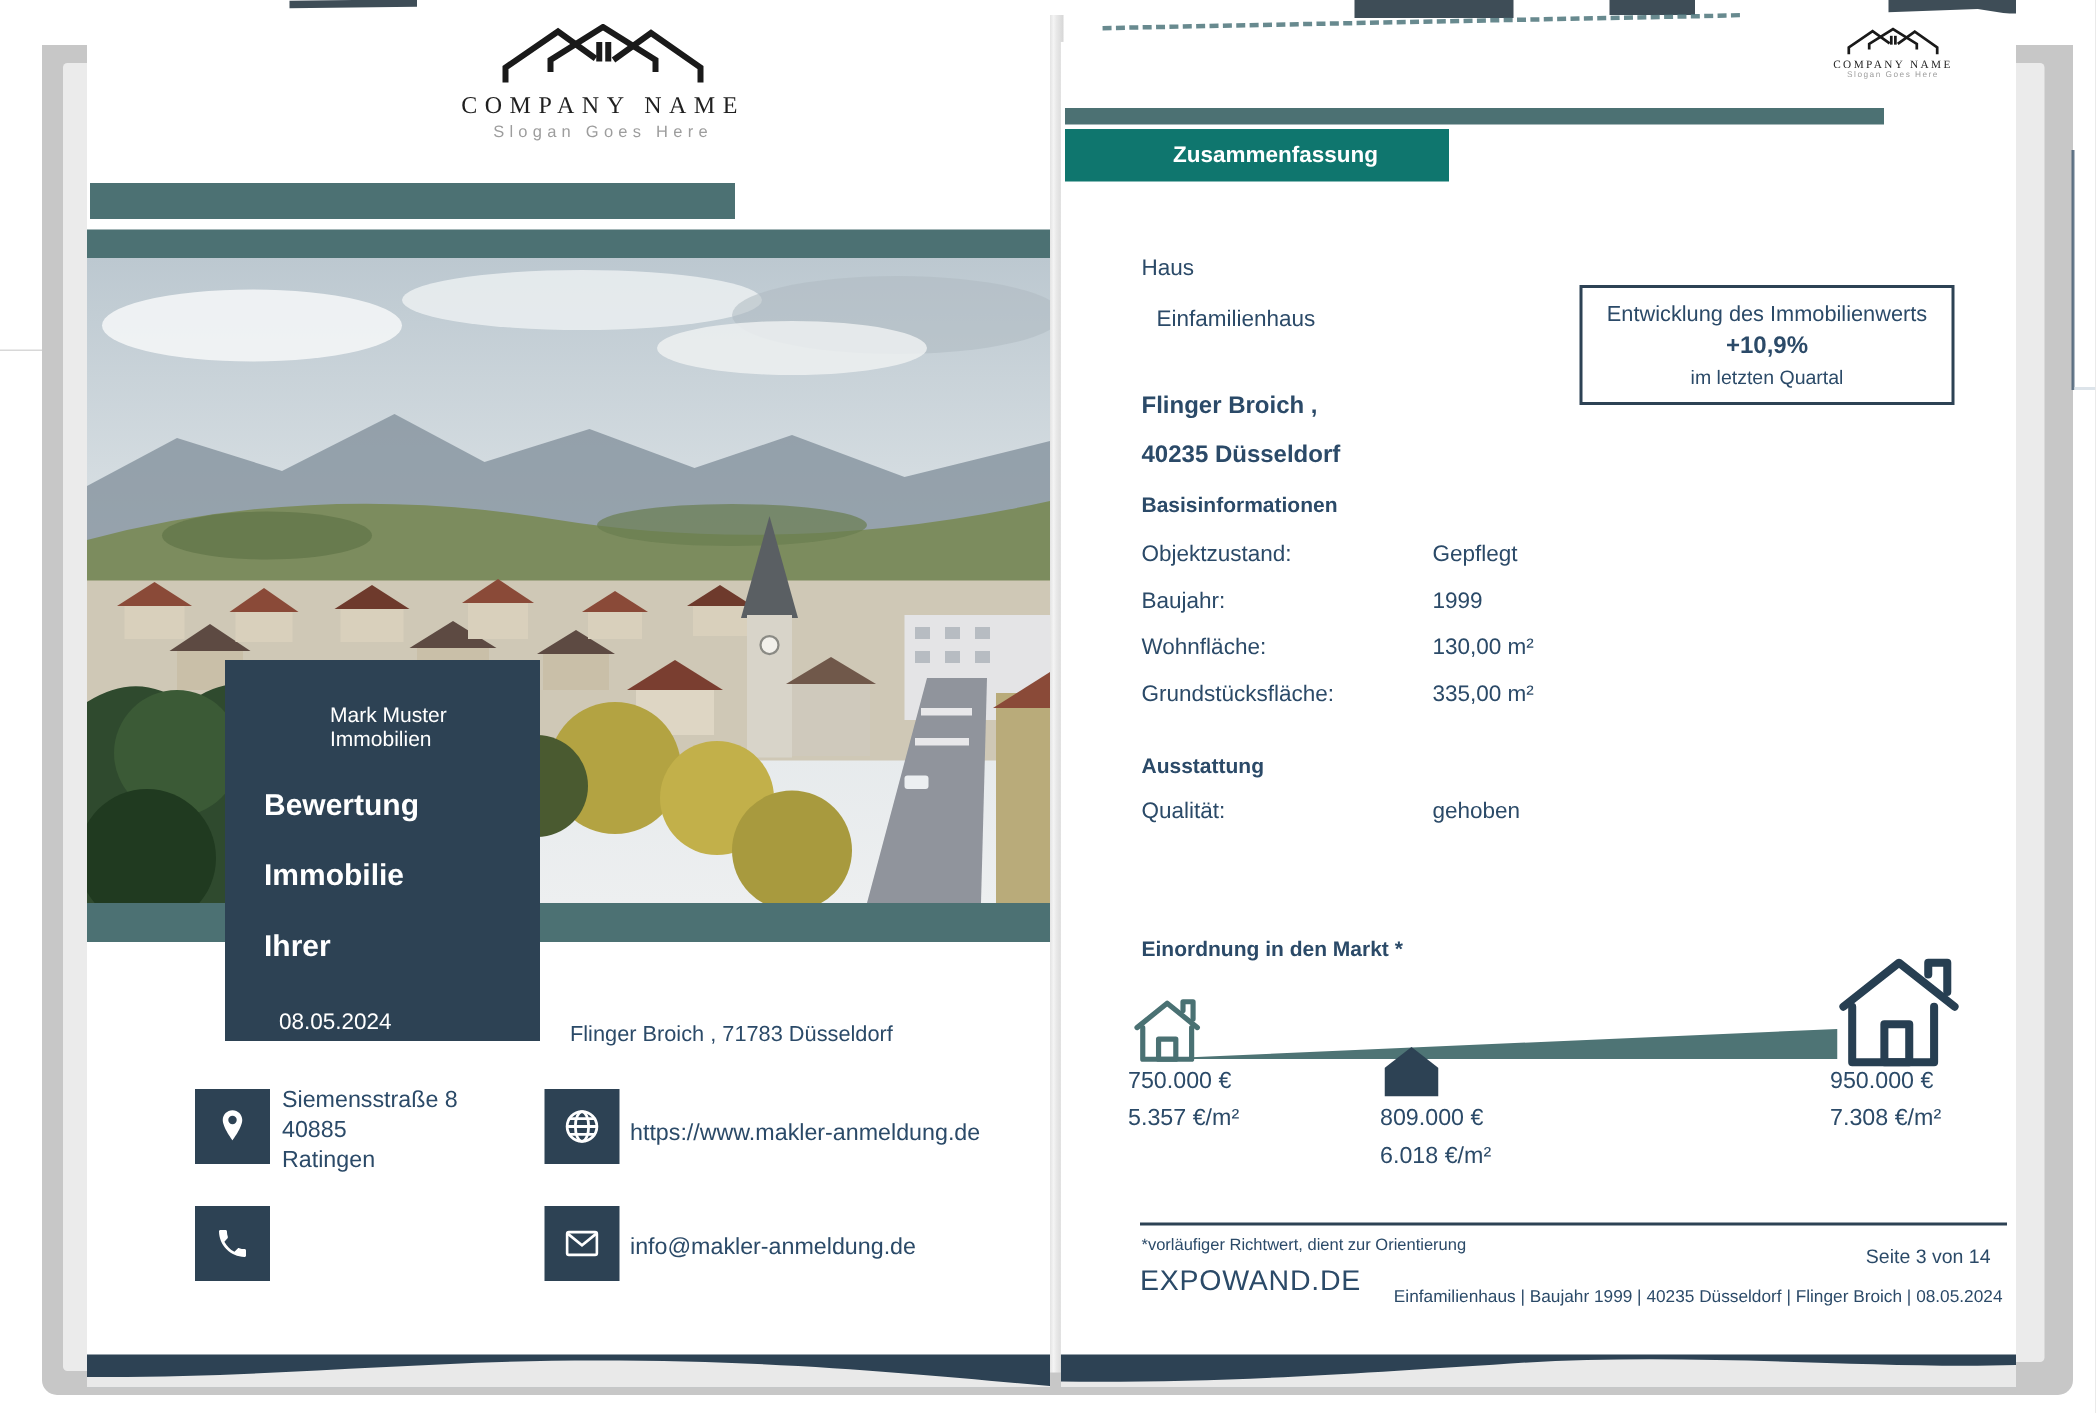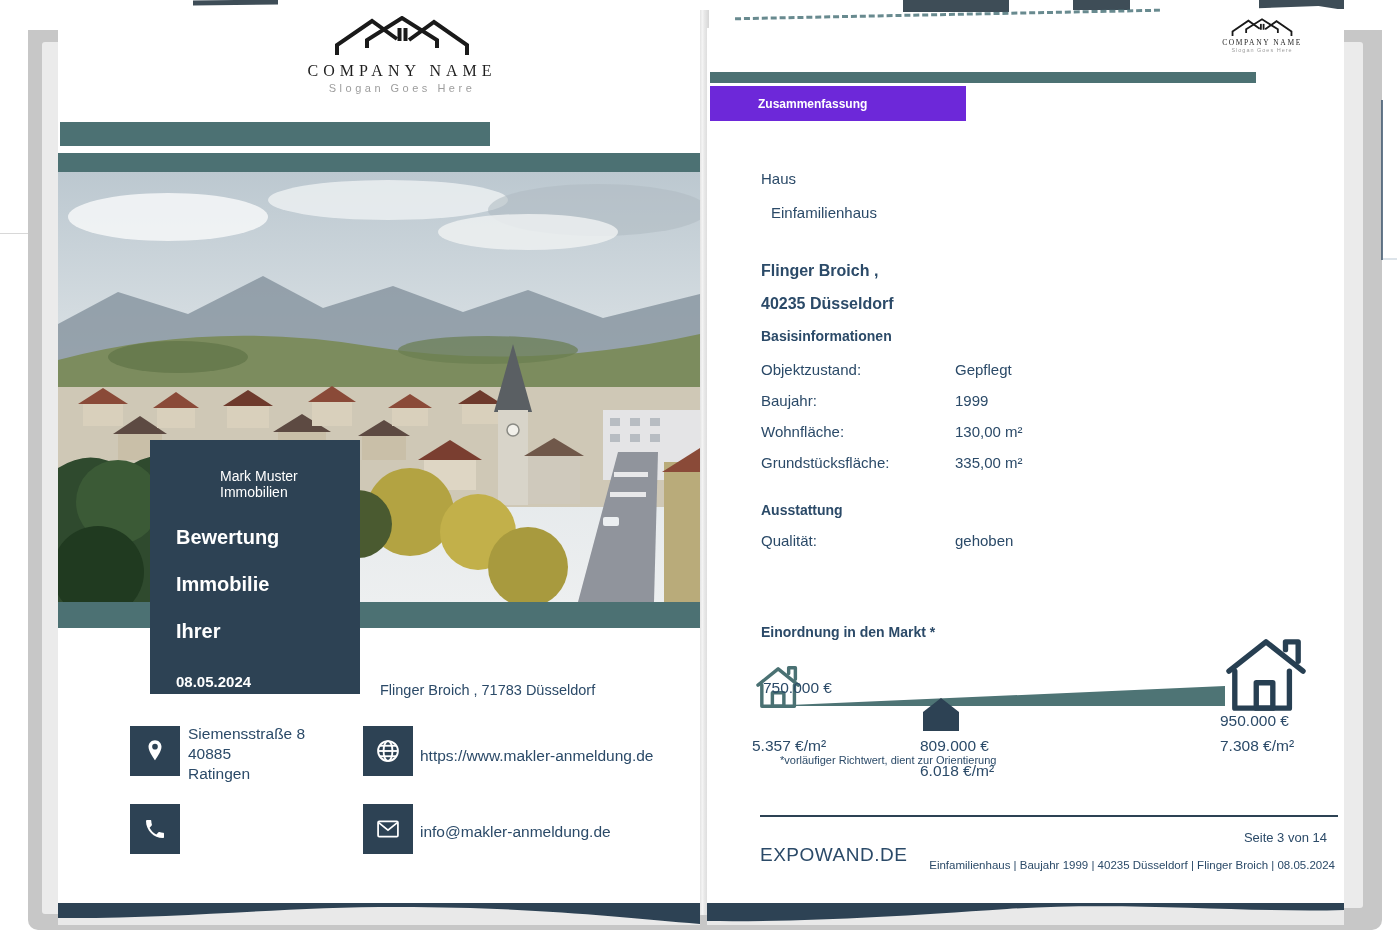--- a/index.html
+++ b/index.html
@@ -48,47 +48,47 @@
   .tealbar { position:absolute; background:#4c7173; }
   .bar-1 { left:2px;  top:114px; width:430px; height:24px; }
   .bar-2 { left:0;    top:145px; width:642px; height:19px; }
   .cover-photo { position:absolute; left:0; top:164px; width:642px; height:430px; }
   .teal-band { left:0; top:594px; width:642px; height:26px; }
 
   .title-card { position:absolute; left:92px; top:432px; width:210px; height:254px;
                 background:#2d4254; color:#ffffff; padding:28px 20px 0 26px; }
   .agency { font-size:14px;margin-left:44px; }
   .cover-title { margin-top:14px; font-size:20px; font-weight:bold; line-height:47px; }
-  .cover-date { margin-top:18px; font-size:15px; font-weight:bold; }
+  .cover-date { margin-top:18px; font-size:15px; font-weight:normal;margin-left:10px; }
 
   .cover-caption { position:absolute; left:322px; top:674px; font-size:14.5px; color:#2b4a68; }
 
   .contact-icon { position:absolute; width:50px; height:50px; background:#2d4254;
                   display:flex; align-items:center; justify-content:center; }
   .contact-text { position:absolute; color:#2b4a68; font-size:15.5px; line-height:20px; }
 
   
   .bar-r { left:3px; top:66px; width:546px; height:11px; }
   .section-box { position:absolute; left:3px; top:80px; width:256px; height:35px;
-                 background:#6d28d9; color:#ffffff; font-size:12px; font-weight:bold;
-                 display:flex; align-items:center; padding-left:48px; }
+                 background:#0f766e; color:#ffffff; font-size:15px; font-weight:bold;
+                 display:flex; align-items:center; padding-left:72px; }
   .rp-text { position:absolute; color:#2b4a68; font-size:15px; }
   .rp-bold { font-weight:bold; font-size:16px; }
   .rp-heading { font-weight:bold; font-size:14px; }
   .value-box { position:absolute; left:346px; top:184px; width:250px; height:80px;
                border:2.5px solid #2d4254; color:#2b4a68; text-align:center;
                display:flex; flex-direction:column; justify-content:center; gap:4px; }
   .value-box .vb-title { font-size:14.5px; }
   .value-box .vb-value { font-size:16px; font-weight:bold; }
   .value-box .vb-caption { font-size:13px; }
   .kv-label { left:54px; }
   .kv-value { left:248px; }
   .market-wedge { position:absolute; left:60px; top:672px; width:458px; height:30px; }
   .market-label { position:absolute; color:#2b4a68; font-size:15.5px; }
-  .footnote { position:absolute; left:54px; top:748px; font-size:11px; color:#2b4a68;margin-left:19px; }
+  .footnote { position:absolute; left:54px; top:818px; font-size:11px; color:#2b4a68; }
   .divider { position:absolute; left:53px; top:809px; width:578px; height:2px; background:#2d4254; }
   .page-indicator { position:absolute; left:420px; top:824px; width:200px; text-align:right;
                     font-size:13px; color:#2b4a68; }
   .brand-link { position:absolute; left:53px; top:838px; font-size:19px; color:#2b4a68; letter-spacing:.5px; }
   .footer-meta { position:absolute; left:140px; top:853px; width:488px; text-align:right;
                  font-size:11.5px; color:#2b4a68; }
 
   .footer-wave { position:absolute; left:0; bottom:0; width:100%; height:30px; }
 </style>
 </head>
@@ -300,20 +300,25 @@
     <div class="tealbar bar-r"></div>
 
     <div class="section-box">Zusammenfassung</div>
 
     <div class="rp-text" style="top:164px;">Haus</div>
     <div class="rp-text" style="top:198px;margin-left:10px;">Einfamilienhaus</div>
     <div class="rp-text rp-bold" style="top:256px;">Flinger Broich ,</div>
     <div class="rp-text rp-bold" style="top:289px;">40235 Düsseldorf</div>
     <style>.page-right > .rp-text { left:54px; }</style>
 
+    <div class="value-box">
+      <div class="vb-title">Entwicklung des Immobilienwerts</div>
+      <div class="vb-value">+10,9%</div>
+      <div class="vb-caption">im letzten Quartal</div>
+    </div>
 
     <div class="rp-text rp-heading" style="top:322px;">Basisinformationen</div>
     <div class="rp-text kv-label" style="top:355px;">Objektzustand:</div>
     <div class="rp-text kv-value" style="top:355px; left:248px;">Gepflegt</div>
     <div class="rp-text kv-label" style="top:386px;">Baujahr:</div>
     <div class="rp-text kv-value" style="top:386px; left:248px;">1999</div>
     <div class="rp-text kv-label" style="top:417px;">Wohnfläche:</div>
     <div class="rp-text kv-value" style="top:417px; left:248px;">130,00 m²</div>
     <div class="rp-text kv-label" style="top:448px;">Grundstücksfläche:</div>
     <div class="rp-text kv-value" style="top:448px; left:248px;">335,00 m²</div>
@@ -340,21 +345,21 @@
         <path d="M8,36 L46,6 L84,36"></path>
         <path d="M66,14 V6 H79 V26"></path>
         <path d="M14,36 V74 H70 V36"></path>
         <rect x="36" y="48" width="17" height="26"></rect>
       </g>
     </svg>
     <svg style="position:absolute; left:216px; top:692px;" width="36" height="33" viewBox="0 0 36 33">
       <path d="M18,0 L36,14 V33 H0 V14 Z" fill="#2d4254"></path>
     </svg>
 
-    <div class="market-label" style="left:45px;  top:673px;margin-left:11px;">750.000 €</div>
+    <div class="market-label" style="left:45px;  top:706px;">750.000 €</div>
     <div class="market-label" style="left:45px;  top:731px;">5.357 €/m²</div>
     <div class="market-label" style="left:213px; top:731px;">809.000 €</div>
     <div class="market-label" style="left:213px; top:756px;">6.018 €/m²</div>
     <div class="market-label" style="left:513px; top:706px;">950.000 €</div>
     <div class="market-label" style="left:513px; top:731px;">7.308 €/m²</div>
 
     <div class="footnote">*vorläufiger Richtwert, dient zur Orientierung</div>
     <div class="divider"></div>
     <div class="page-indicator">Seite 3 von 14</div>
     <div class="brand-link">EXPOWAND.DE</div>

